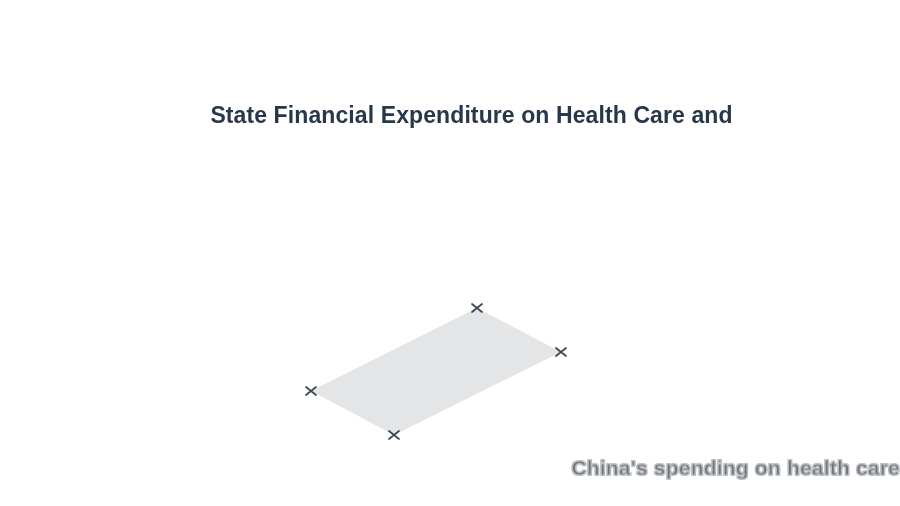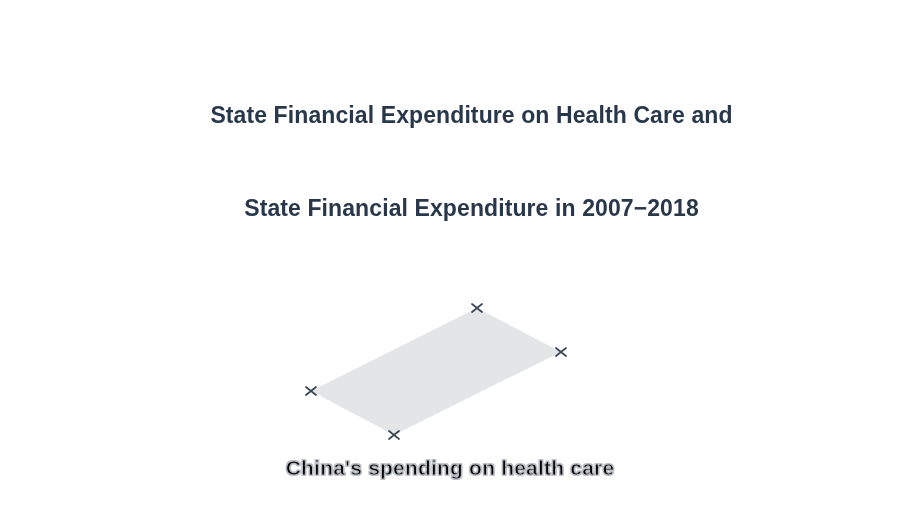--- a/index.html
+++ b/index.html
@@ -54,43 +54,42 @@
     stroke-linecap: round;
     fill: none;
   }
 
   
   .caption-overlay {
     position: absolute;
     left: 0;
     top: 456px;
     width: 900px;
-    text-align: center;
+    text-align: right;
     font-size: 21px;
     font-weight: bold;
     letter-spacing: 0.2px;
-    color: #000000;
+    color: #737373;
     -webkit-text-stroke: 1px #b7bcc2;
     text-shadow:
       -1px -1px 0 #c3c8ce,
        1px -1px 0 #c3c8ce,
       -1px  1px 0 #c3c8ce,
        1px  1px 0 #c3c8ce;
     white-space: pre;
     pointer-events: none;
   }
 </style>
 </head>
 <body>
 
 <div id="stage">
 
   <div class="chart-title">
     <span class="title-line">State Financial Expenditure on Health Care and</span>
-    <span class="title-line">State Financial Expenditure in 2007−2018</span>
   </div>
 
   <div class="plot3d">
     <svg viewBox="0 0 900 506" xmlns="http://www.w3.org/2000/svg">
       <polygon class="base-plane-fill" points="477,308 561,352 394,435 311,391"></polygon>
 
       <g>
         <path class="corner-marker" d="M472,304 L482,312 M482,304 L472,312"></path>
       </g>
       <g>

